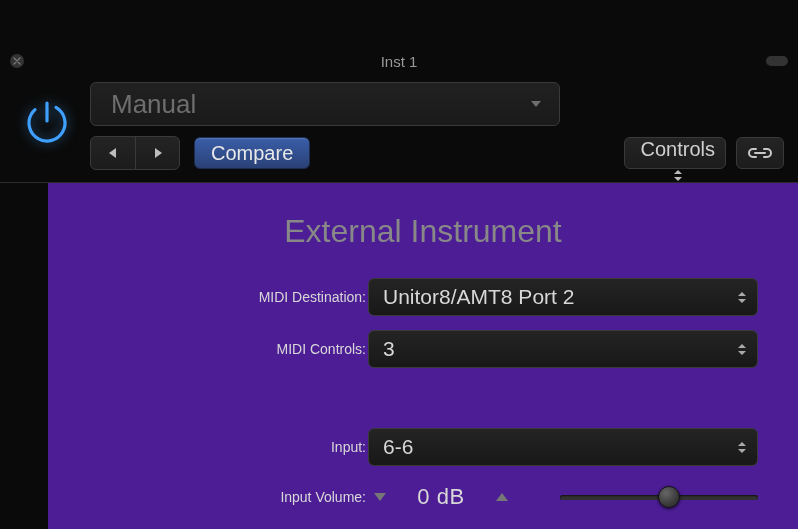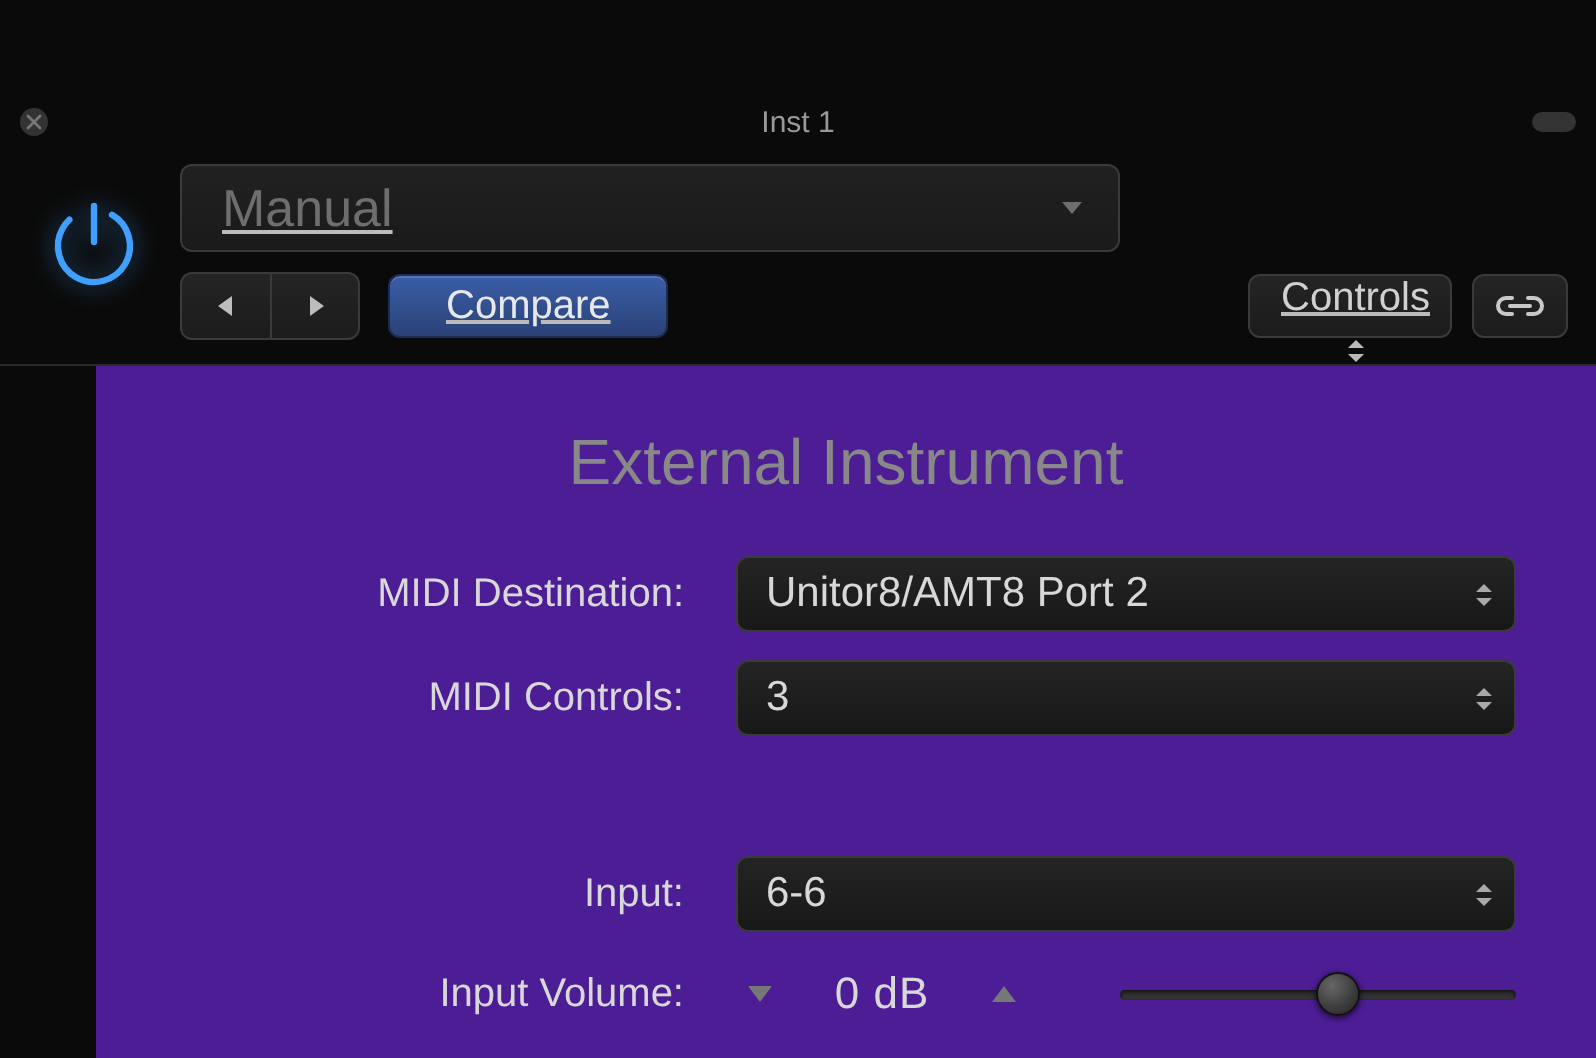--- a/index.html
+++ b/index.html
@@ -54,21 +54,20 @@
     background: #333;
   }
 
   
   .headerbar {
     display: flex;
     align-items: flex-start;
     padding: 8px 14px 12px 14px;
     border-bottom: 1px solid #2a2a2a;
     gap: 14px;
-    text-decoration: underline;
   }
   .power {
     width: 58px;
     height: 58px;
     display:flex;
     align-items:center;
     justify-content:center;
     margin-top: 10px;
     margin-left: 4px;
     cursor:pointer;
@@ -108,21 +107,21 @@
     width:44px; height:32px;
     display:flex;align-items:center;justify-content:center;
     cursor:pointer;
   }
   .seg-btn + .seg-btn { border-left:1px solid #3a3a3a; }
   .seg-btn svg { fill:#bdbdbd; }
 
   .compare-btn {
     margin-left: 14px;
     height:32px;
-    padding: 0 28px;
+    padding: 0 16px;
     background: linear-gradient(#3a5ea8,#2a4176);
     border:1px solid #1d2d52;
     border-radius:6px;
     color:#e8e8e8;
     font-size:20px;
     display:flex;align-items:center;justify-content:center;
     cursor:pointer;
     box-shadow: inset 0 1px 0 rgba(255,255,255,0.15);
   }
 
@@ -169,23 +168,23 @@
   .form-row {
     display:flex;
     align-items:center;
     margin-bottom: 14px;
   }
   .form-row.gap-above { margin-top: 60px; justify-content: space-between; }
   .form-label {
     width: 280px;
     text-align:right;
     color:#d8d8d8;
-    font-size:20px;
+    font-size:14px;
     font-weight:500;
-    padding-right: 26px;
+    padding-right: 2px;
   }
   .select {
     flex:1;
     height:38px;
     border:1px solid #3a3a3a;
     border-radius:6px;
     background: linear-gradient(#242424,#181818);
     display:flex;align-items:center;justify-content:space-between;
     padding: 0 10px 0 14px;
     color:#d8d8d8;

